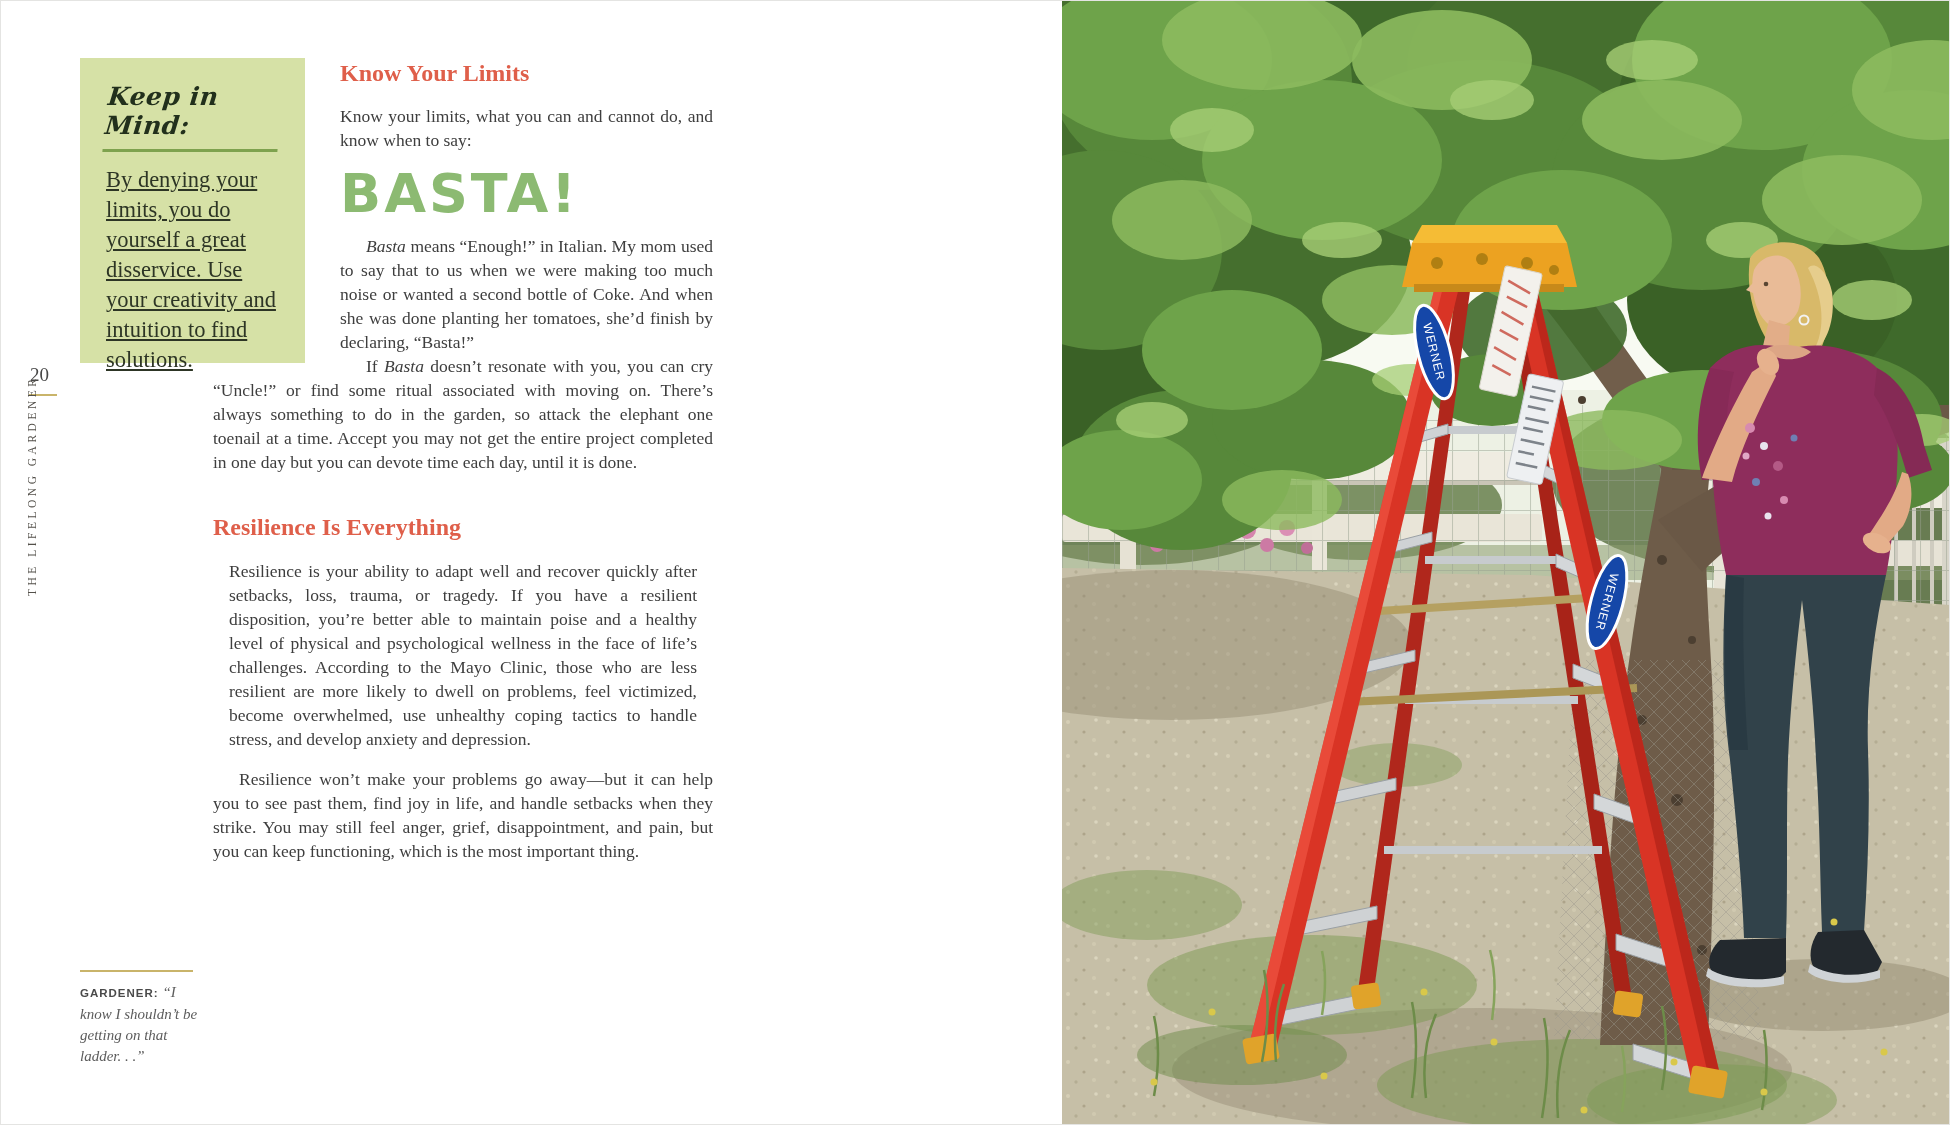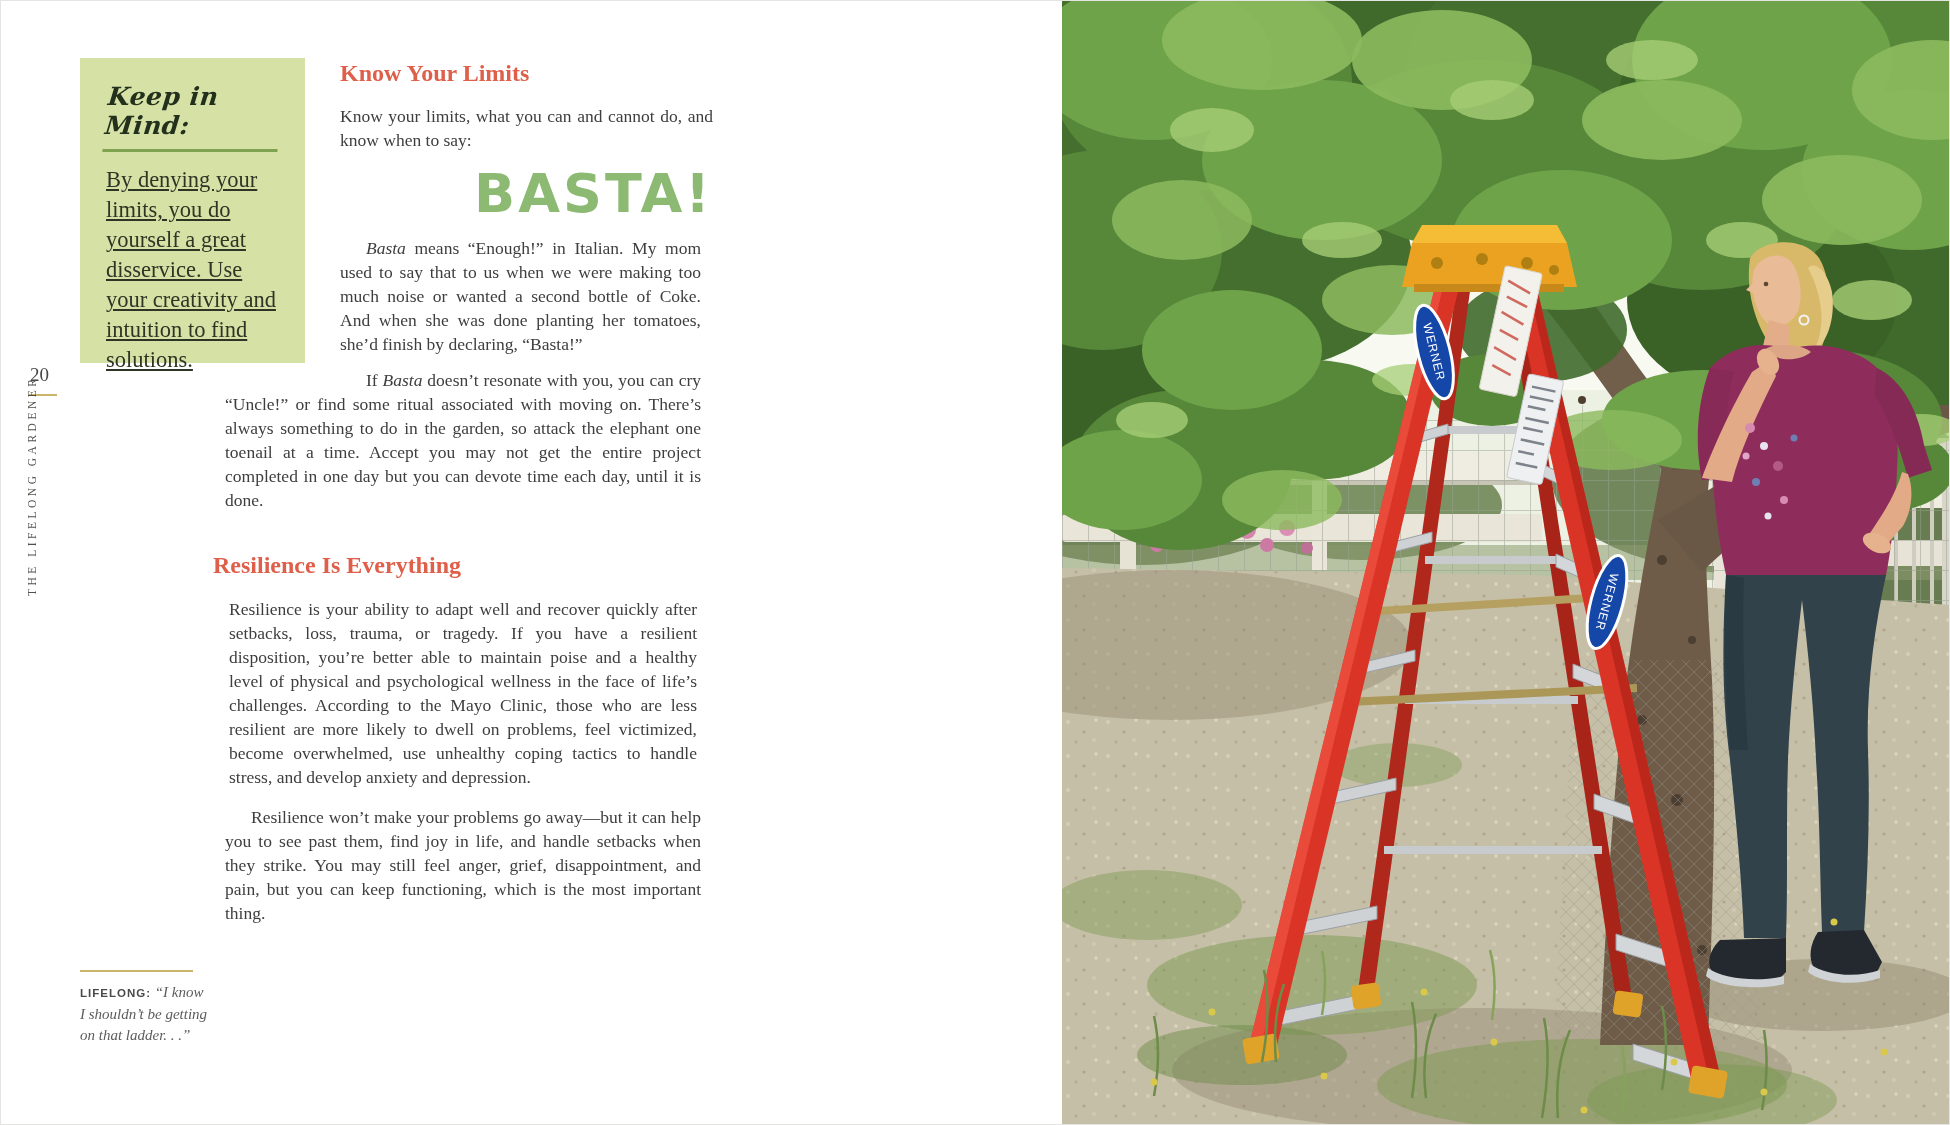--- a/index.html
+++ b/index.html
@@ -28,25 +28,25 @@
     font-size:17.5px;line-height:24px;text-align:justify;color:#3e3e3e;
   }
   .float-spacer{float:left;width:127px;height:312px;}
   .sec-head{
     font-family:"Liberation Serif",serif;font-weight:700;color:#df5f4a;
     font-size:24px;line-height:31px;margin:0 0 15px 0;text-align:left;
   }
   .sec-head.second{margin-top:38px;}
   .intro{margin:0;}
   .basta{
-    margin:12px 0 10px 0;text-align:right;
+    margin:12px 0 10px 0;text-align:left;
     font-family:"DejaVu Sans",sans-serif;font-weight:800;font-size:54px;line-height:60px;
     letter-spacing:3px;color:#8cba72;
   }
-  p.bp{margin:12px;text-indent:26px;}
+  p.bp{margin:0;text-indent:26px;}
   p.np{margin:16px;}
   .it{font-style:italic;}
 
   .pagenum{position:absolute;left:30px;top:364px;font-size:19px;color:#474747;}
   .pagenum-rule{position:absolute;left:29px;top:394px;width:28px;height:2px;background:#c9b46a;}
   .spine{
     position:absolute;left:26px;top:406px;height:190px;
     writing-mode:vertical-rl;transform:rotate(180deg);
     font-size:11.5px;letter-spacing:3.5px;color:#53504a;white-space:nowrap;
   }
@@ -91,21 +91,21 @@
     <h1 class="sec-head second">Resilience Is Everything</h1>
     <p class="np">Resilience is your ability to adapt well and recover quickly after setbacks, loss, trauma, or tragedy. If you have a resilient disposition, you’re better able to maintain poise and a healthy level of physical and psychological wellness in the face of life’s challenges. According to the Mayo Clinic, those who are less resilient are more likely to dwell on problems, feel victimized, become overwhelmed, use unhealthy coping tactics to handle stress, and develop anxiety and depression.</p>
     <p class="bp">Resilience won’t make your problems go away—but it can help you to see past them, find joy in life, and handle setbacks when they strike. You may still feel anger, grief, disappointment, and pain, but you can keep functioning, which is the most important thing.</p>
   </div>
 
   <div class="pagenum">20</div>
   <div class="pagenum-rule"></div>
   <div class="spine">THE LIFELONG GARDENER</div>
 
   <div class="cap-rule"></div>
-  <div class="caption"><span class="cap-label">LIFELONG:</span> <span>“I know I shouldn’t be getting on that ladder. . .”</span></div>
+  <div class="caption"><span class="cap-label">GARDENER:</span> <span>“I know I shouldn’t be getting on that ladder. . .”</span></div>
 
 </div>
 
 <svg class="photo" viewBox="0 0 888 1125" width="888" height="1125" xmlns="http://www.w3.org/2000/svg">
   <defs>
     <pattern id="wire" width="26" height="30" patternUnits="userSpaceOnUse">
       <path d="M0 .5H26M.5 0V30" stroke="#97a08f" stroke-width="1.1" fill="none"></path>
     </pattern>
     <pattern id="chick" width="16" height="16" patternUnits="userSpaceOnUse">
       <path d="M0 8L8 0L16 8L8 16Z" fill="none" stroke="#9b978c" stroke-width="1"></path>

